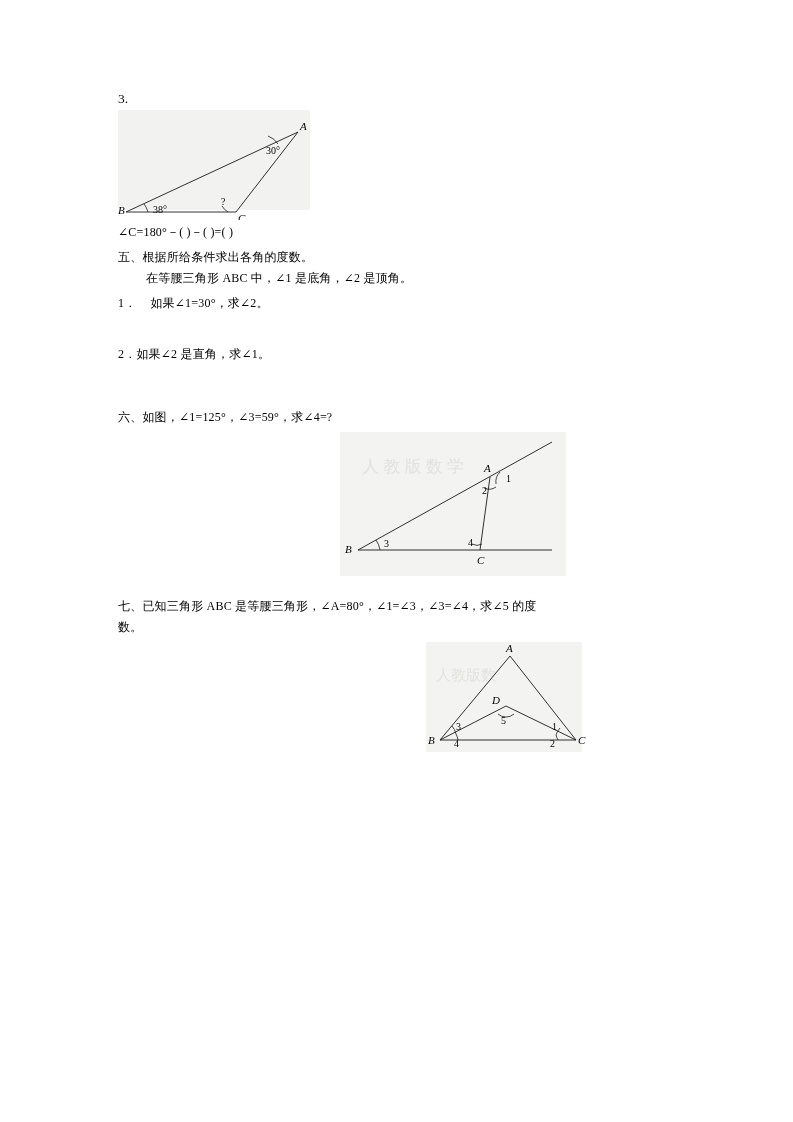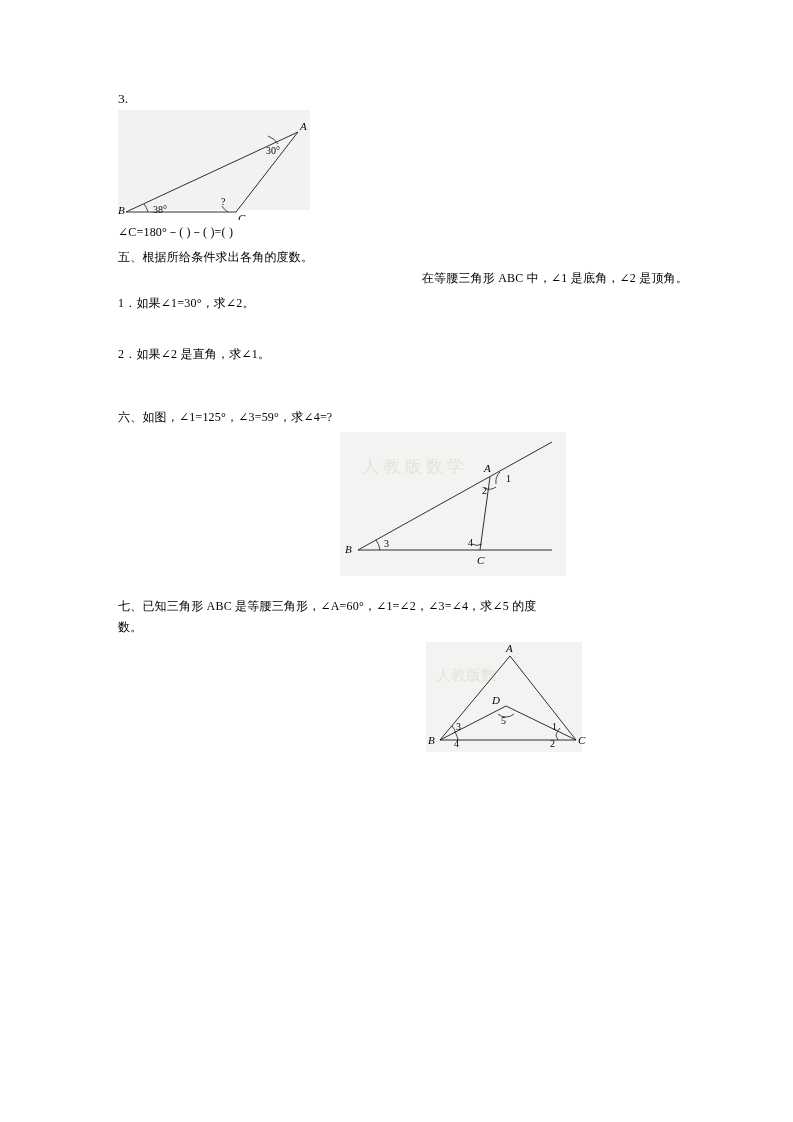--- a/index.html
+++ b/index.html
@@ -32,21 +32,21 @@
     font-size: 12px;
     line-height: 21px;
     margin: 0;
     letter-spacing: 0.2px;
   }
   .item-num {
     font-size: 13.5px;
     line-height: 18px;
     font-family: "Liberation Serif", serif;
   }
-  .indent-1 { margin-left: 28px; text-align: right; }
+  .indent-1 { margin-left: 28px; }
   .gap-md { height: 30px; }
   .gap-lg { height: 42px; }
 
   .fig {
     position: relative;
   }
   .fig svg { display: block; }
 
   .figlabel {
     font-family: "Liberation Serif", serif;
@@ -92,21 +92,21 @@
       </svg>
     </div>
 
     <div class="line" style="margin-top:2px;">∠C=180°－(       )－(       )=(       )</div>
 
     <div class="line" style="margin-top:4px;">五、根据所给条件求出各角的度数。</div>
     <div class="line indent-1">在等腰三角形 ABC 中，∠1 是底角，∠2 是顶角。</div>
 
     <div class="row-flex" style="margin-top:4px;">
       <div class="line">1．</div>
-      <div class="line" style="">如果∠1=30°，求∠2。</div>
+      <div class="line" style="margin-left:14px;">如果∠1=30°，求∠2。</div>
     </div>
 
     <div class="gap-md"></div>
 
     <div class="row-flex">
       <div class="line">2．</div>
       <div class="line" style="margin-left:0;">如果∠2 是直角，求∠1。</div>
     </div>
 
     <div class="gap-lg"></div>
@@ -133,21 +133,21 @@
         <text x="144" y="40" font-size="11" font-style="italic" font-family="Liberation Serif, serif">A</text>
         <text x="5" y="121" font-size="11" font-style="italic" font-family="Liberation Serif, serif">B</text>
         <text x="137" y="132" font-size="11" font-style="italic" font-family="Liberation Serif, serif">C</text>
         <text x="166" y="50" font-size="10" font-family="Liberation Serif, serif">1</text>
         <text x="142" y="62" font-size="10" font-family="Liberation Serif, serif">2</text>
         <text x="44" y="115" font-size="10" font-family="Liberation Serif, serif">3</text>
         <text x="128" y="114" font-size="10" font-family="Liberation Serif, serif">4</text>
       </svg>
     </div>
 
-    <div class="line" style="margin-top:16px;">七、已知三角形 ABC 是等腰三角形，∠A=60°，∠1=∠2，∠3=∠4，求∠5 的度</div>
+    <div class="line" style="margin-top:16px;">七、已知三角形 ABC 是等腰三角形，∠A=80°，∠1=∠3，∠3=∠4，求∠5 的度</div>
     <div class="line">数。</div>
 
     <div class="fig" style="margin-top:4px; margin-left:308px;">
       <svg width="170" height="118" viewBox="0 0 170 118">
         <rect x="0" y="0" width="156" height="110" fill="#f3f3f1"></rect>
         <text x="10" y="38" font-size="15" fill="#e2e2df" font-family="Liberation Serif, serif">人教版数</text>
 
         <line x1="14" y1="98" x2="84" y2="14" stroke="#1a1a1a" stroke-width="0.9"></line>
         <line x1="84" y1="14" x2="150" y2="98" stroke="#1a1a1a" stroke-width="0.9"></line>
         <line x1="14" y1="98" x2="150" y2="98" stroke="#1a1a1a" stroke-width="0.9"></line>

